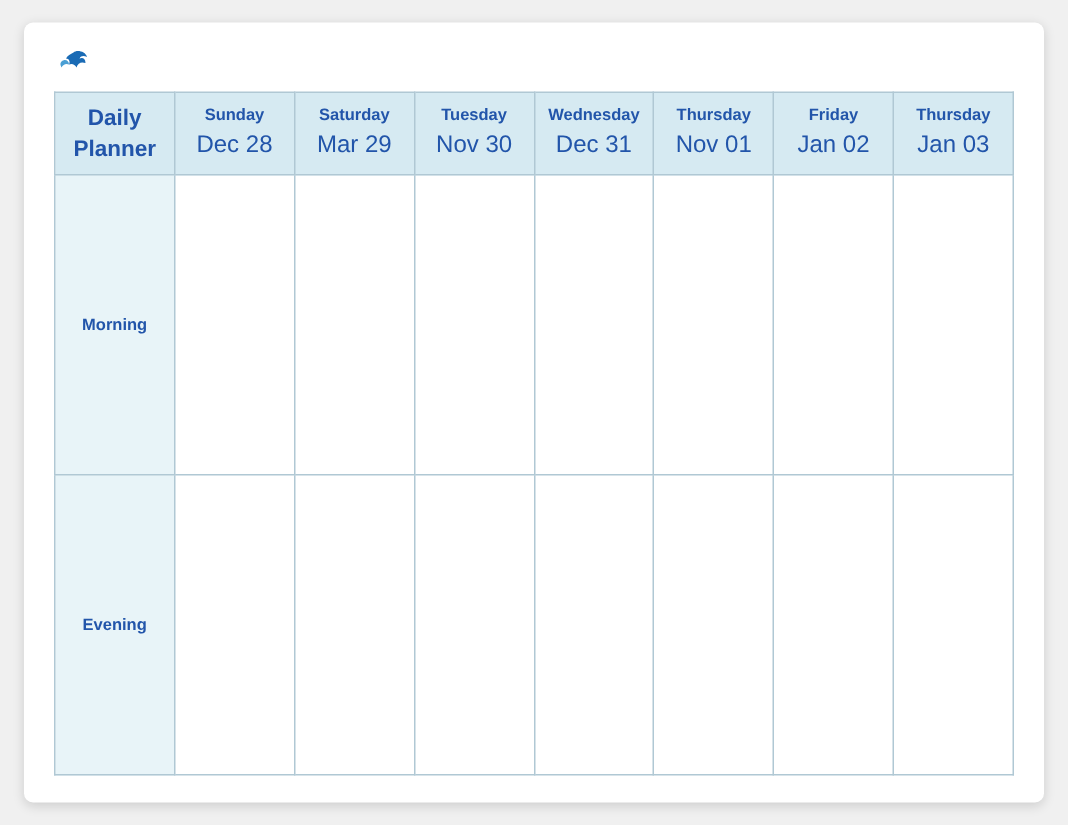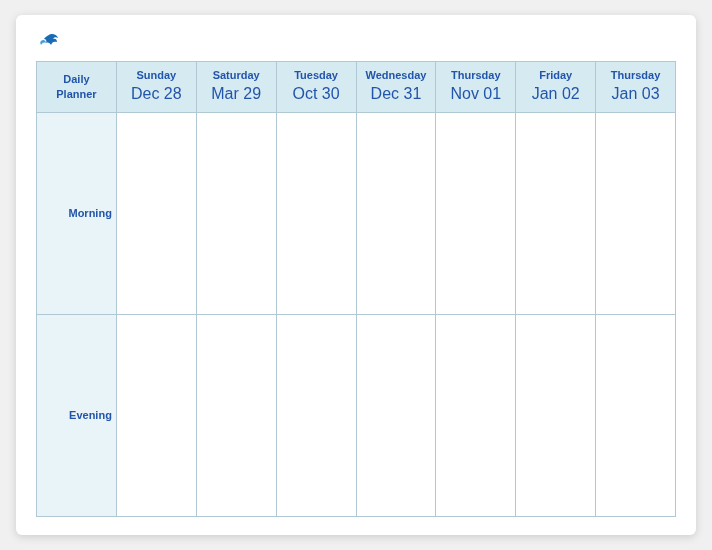--- a/index.html
+++ b/index.html
@@ -96,21 +96,20 @@
       color: #2255aa;
     }
     .day-date {
       display: block;
       font-size: 16px;
       color: #2255aa;
       font-weight: normal;
     }
     .row-morning td, .row-afternoon td, .row-evening td {
       height: 100px;
-      text-align: right;
     }
   </style>
 </head>
 <body>
 
 <div class="page">
   <div class="header">
     <div class="logo-area">
       <div style="display:flex;align-items:center;gap:2px;">
         <span class="logo-text"><span></span><span class="logo-blue"></span></span>
@@ -123,32 +122,32 @@
     <div class="title-area">
       <div class="title-main"></div>
       <div class="title-sub"></div>
     </div>
   </div>
 
   <table class="calendar-table">
     <thead>
       <tr>
 
-      <th><span style="color:#2255aa;font-weight:bold;font-size:11px;">Daily<br>Planner</span></th>
+      <th><span style="color:#2255aa;font-weight:bold;font-size:15px;">Daily<br>Planner</span></th>
           <th>
             <span class="day-name">Sunday</span>
             <span class="day-date">Dec 28</span>
           </th>
           <th>
             <span class="day-name">Saturday</span>
             <span class="day-date">Mar 29</span>
           </th>
           <th>
             <span class="day-name">Tuesday</span>
-            <span class="day-date">Oct 30</span>
+            <span class="day-date">Nov 30</span>
           </th>
           <th>
             <span class="day-name">Wednesday</span>
             <span class="day-date">Dec 31</span>
           </th>
           <th>
             <span class="day-name">Thursday</span>
             <span class="day-date">Nov 01</span>
           </th>
           <th>

